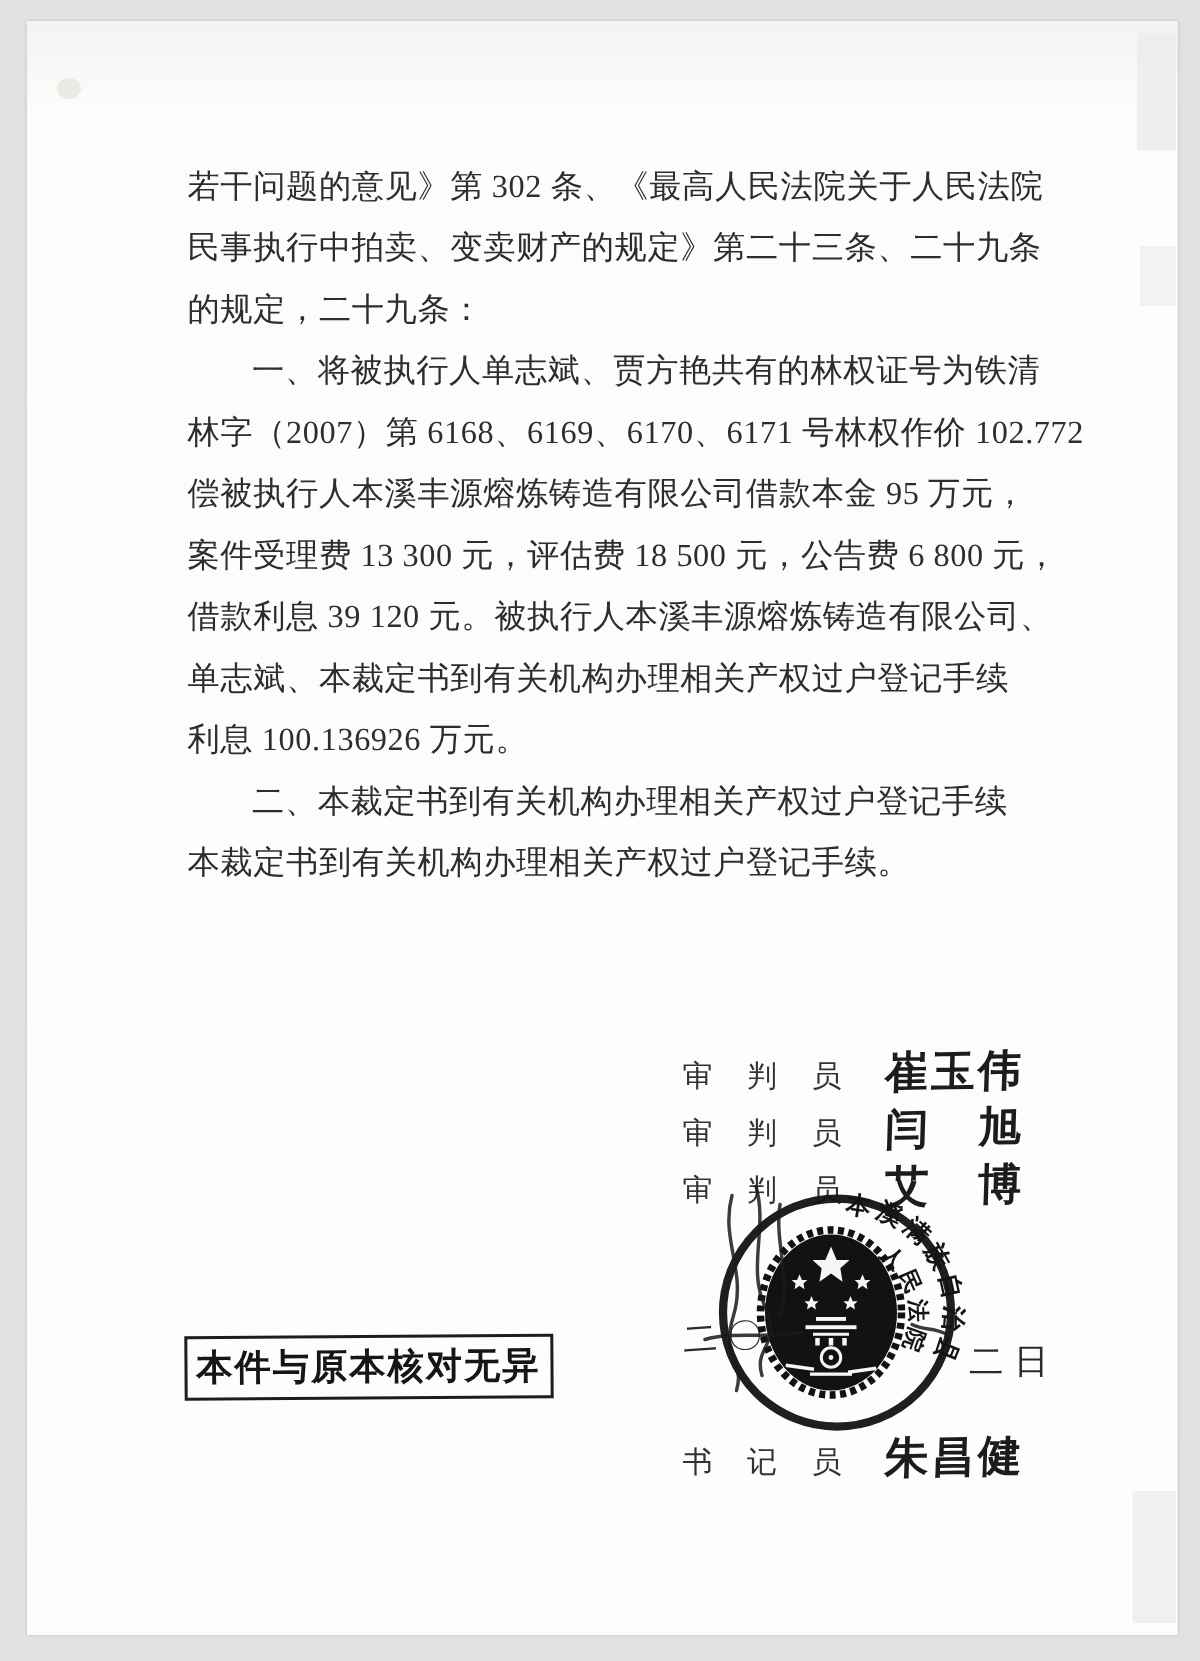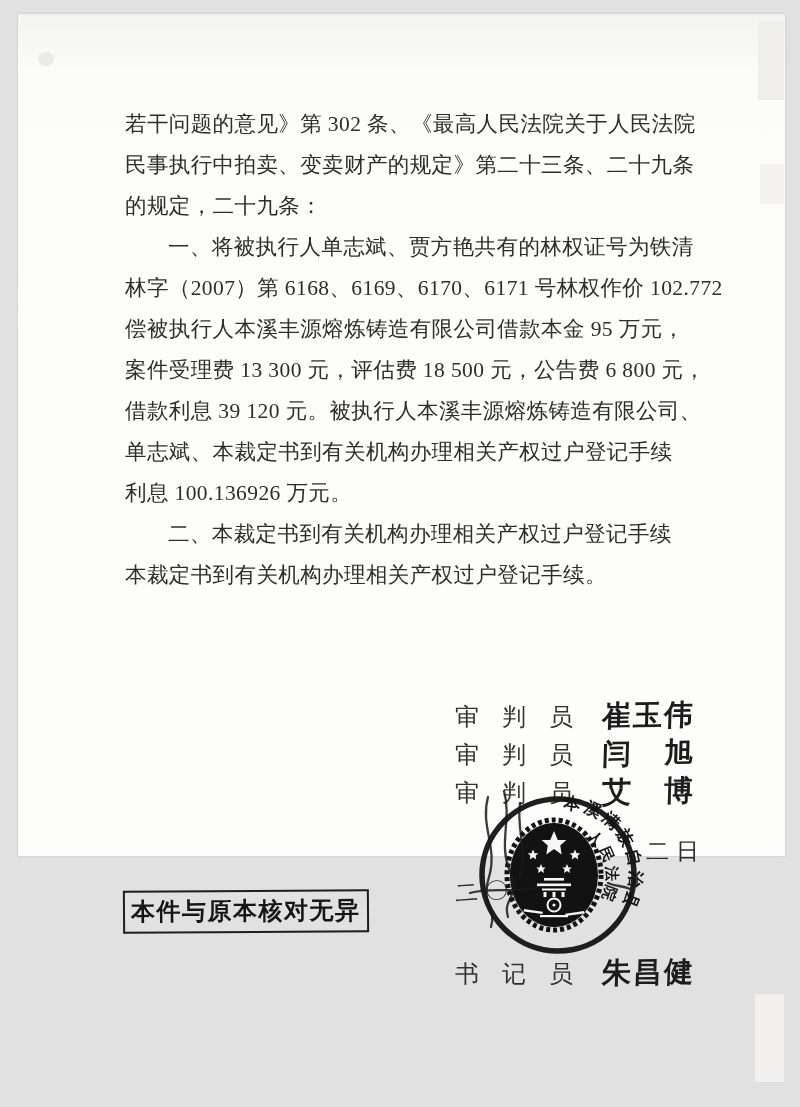--- a/index.html
+++ b/index.html
@@ -6,21 +6,21 @@
   html, body { width: 800px; height: 1107px; }
   body {
     background: #e1e1e1;
     font-family: "Liberation Serif", "DejaVu Serif", serif;
     position: relative;
     overflow: hidden;
   }
   .page {
     position: absolute;
     left: 18px; top: 14px;
-    width: 767px; height: 842px;
+    width: 767px; height: 1076px;
     background: linear-gradient(180deg, #f3f3f2 0px, #fcfcfa 60px, #fdfdfc 100%);
     box-shadow: 0 0 2px rgba(0,0,0,0.15);
   }
   
   .doc-body {
     position: absolute;
     left: 107px; top: 90px;
     width: 565px;
     color: #2d2d2d;
   }
@@ -29,21 +29,21 @@
     line-height: 41px;
     font-size: 21.5px;
     letter-spacing: 0.4px;
     white-space: nowrap;
   }
   .line.indent { padding-left: 43px; }
   
   .sig-block { position: absolute; left: 437px; top: 682px; }
   .sig-row { height: 38px; line-height: 38px; white-space: nowrap; }
   .role {
-    font-size: 24px;
+    font-size: 20px;
     letter-spacing: 23px;
     color: #323232;
     margin-top: 12px;
   }
   .name {
     font-size: 29px;
     font-weight: 700;
     color: #1c1c1c;
     letter-spacing: 2px;
     display: inline-block;
@@ -52,21 +52,21 @@
   }
   
   .date-frag {
     position: absolute;
     font-size: 23px;
     color: #2a2a2a;
     letter-spacing: 7px;
     white-space: nowrap;
   }
   .date-left  { left: 437px; top: 862px; transform: rotate(-4deg); }
-  .date-right { left: 628px; top: 822px; }
+  .date-right { left: 628px; top: 878px; }
   
   .clerk-row {
     position: absolute;
     left: 437px; top: 938px;
     height: 40px; line-height: 40px;
     white-space: nowrap;
   }
   
   .verify-stamp {
     position: absolute;

